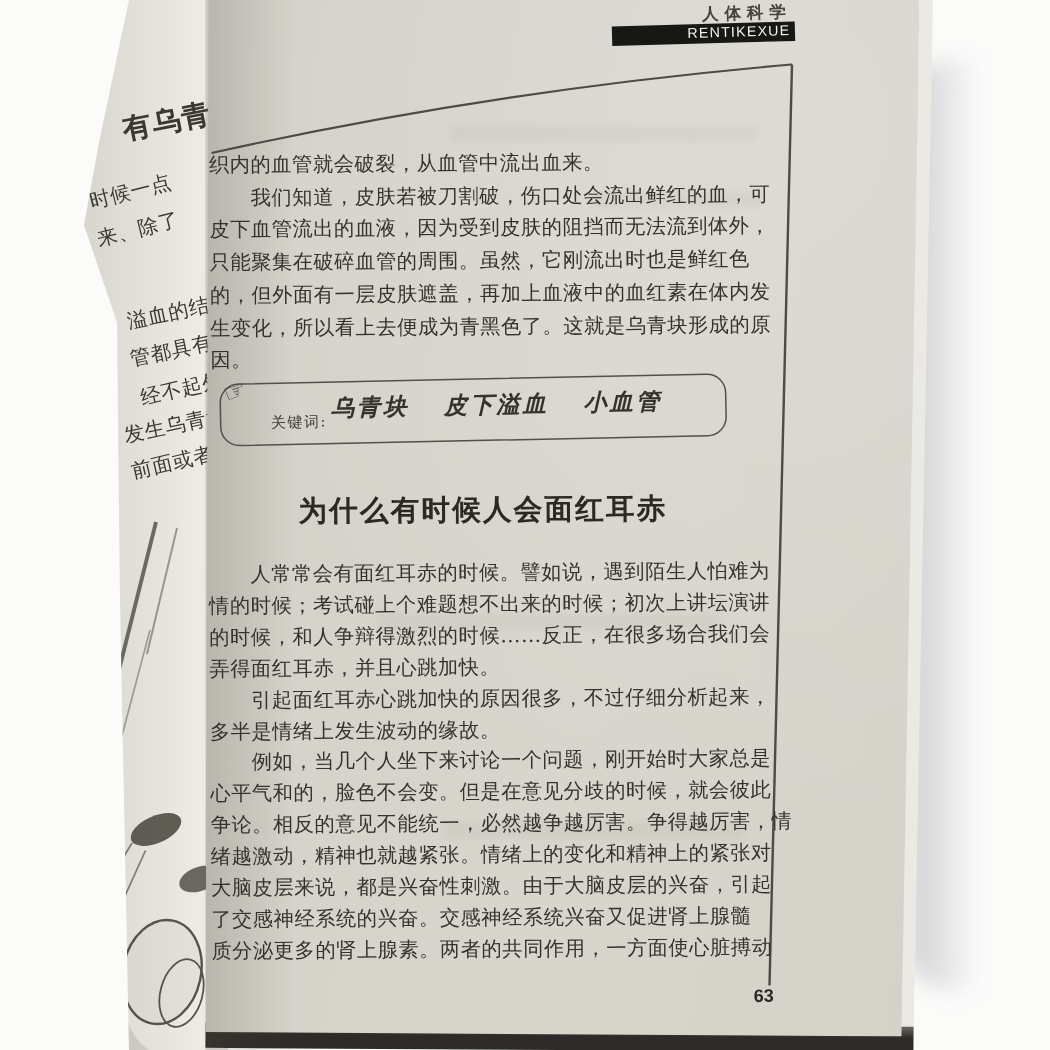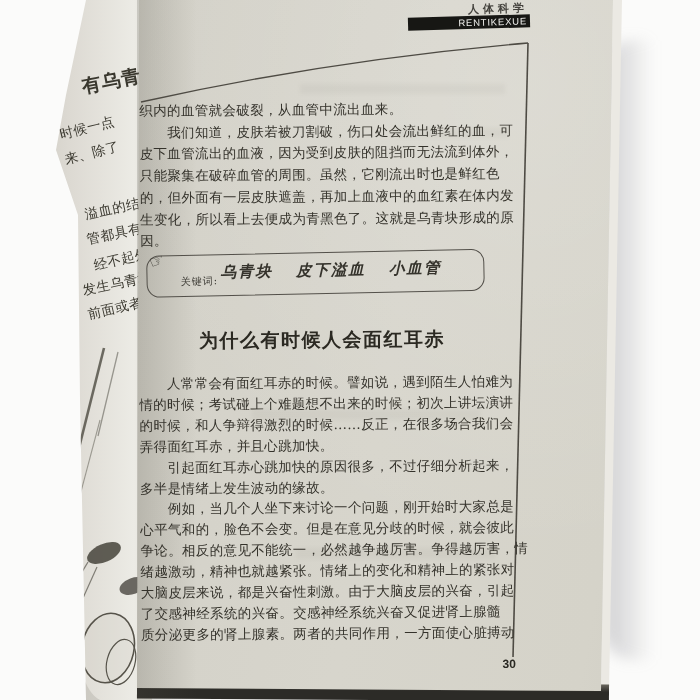--- a/index.html
+++ b/index.html
@@ -196,16 +196,16 @@
         <div class="line">多半是情绪上发生波动的缘故。</div>
         <div class="line">　　例如，当几个人坐下来讨论一个问题，刚开始时大家总是</div>
         <div class="line">心平气和的，脸色不会变。但是在意见分歧的时候，就会彼此</div>
         <div class="line">争论。相反的意见不能统一，必然越争越厉害。争得越厉害，情</div>
         <div class="line">绪越激动，精神也就越紧张。情绪上的变化和精神上的紧张对</div>
         <div class="line">大脑皮层来说，都是兴奋性刺激。由于大脑皮层的兴奋，引起</div>
         <div class="line">了交感神经系统的兴奋。交感神经系统兴奋又促进肾上腺髓</div>
         <div class="line">质分泌更多的肾上腺素。两者的共同作用，一方面使心脏搏动</div>
       </div>
 
-    <div class="pagenum">30</div>
+    <div class="pagenum">63</div>
   </div>
 
 </div>
 
 </body></html>

